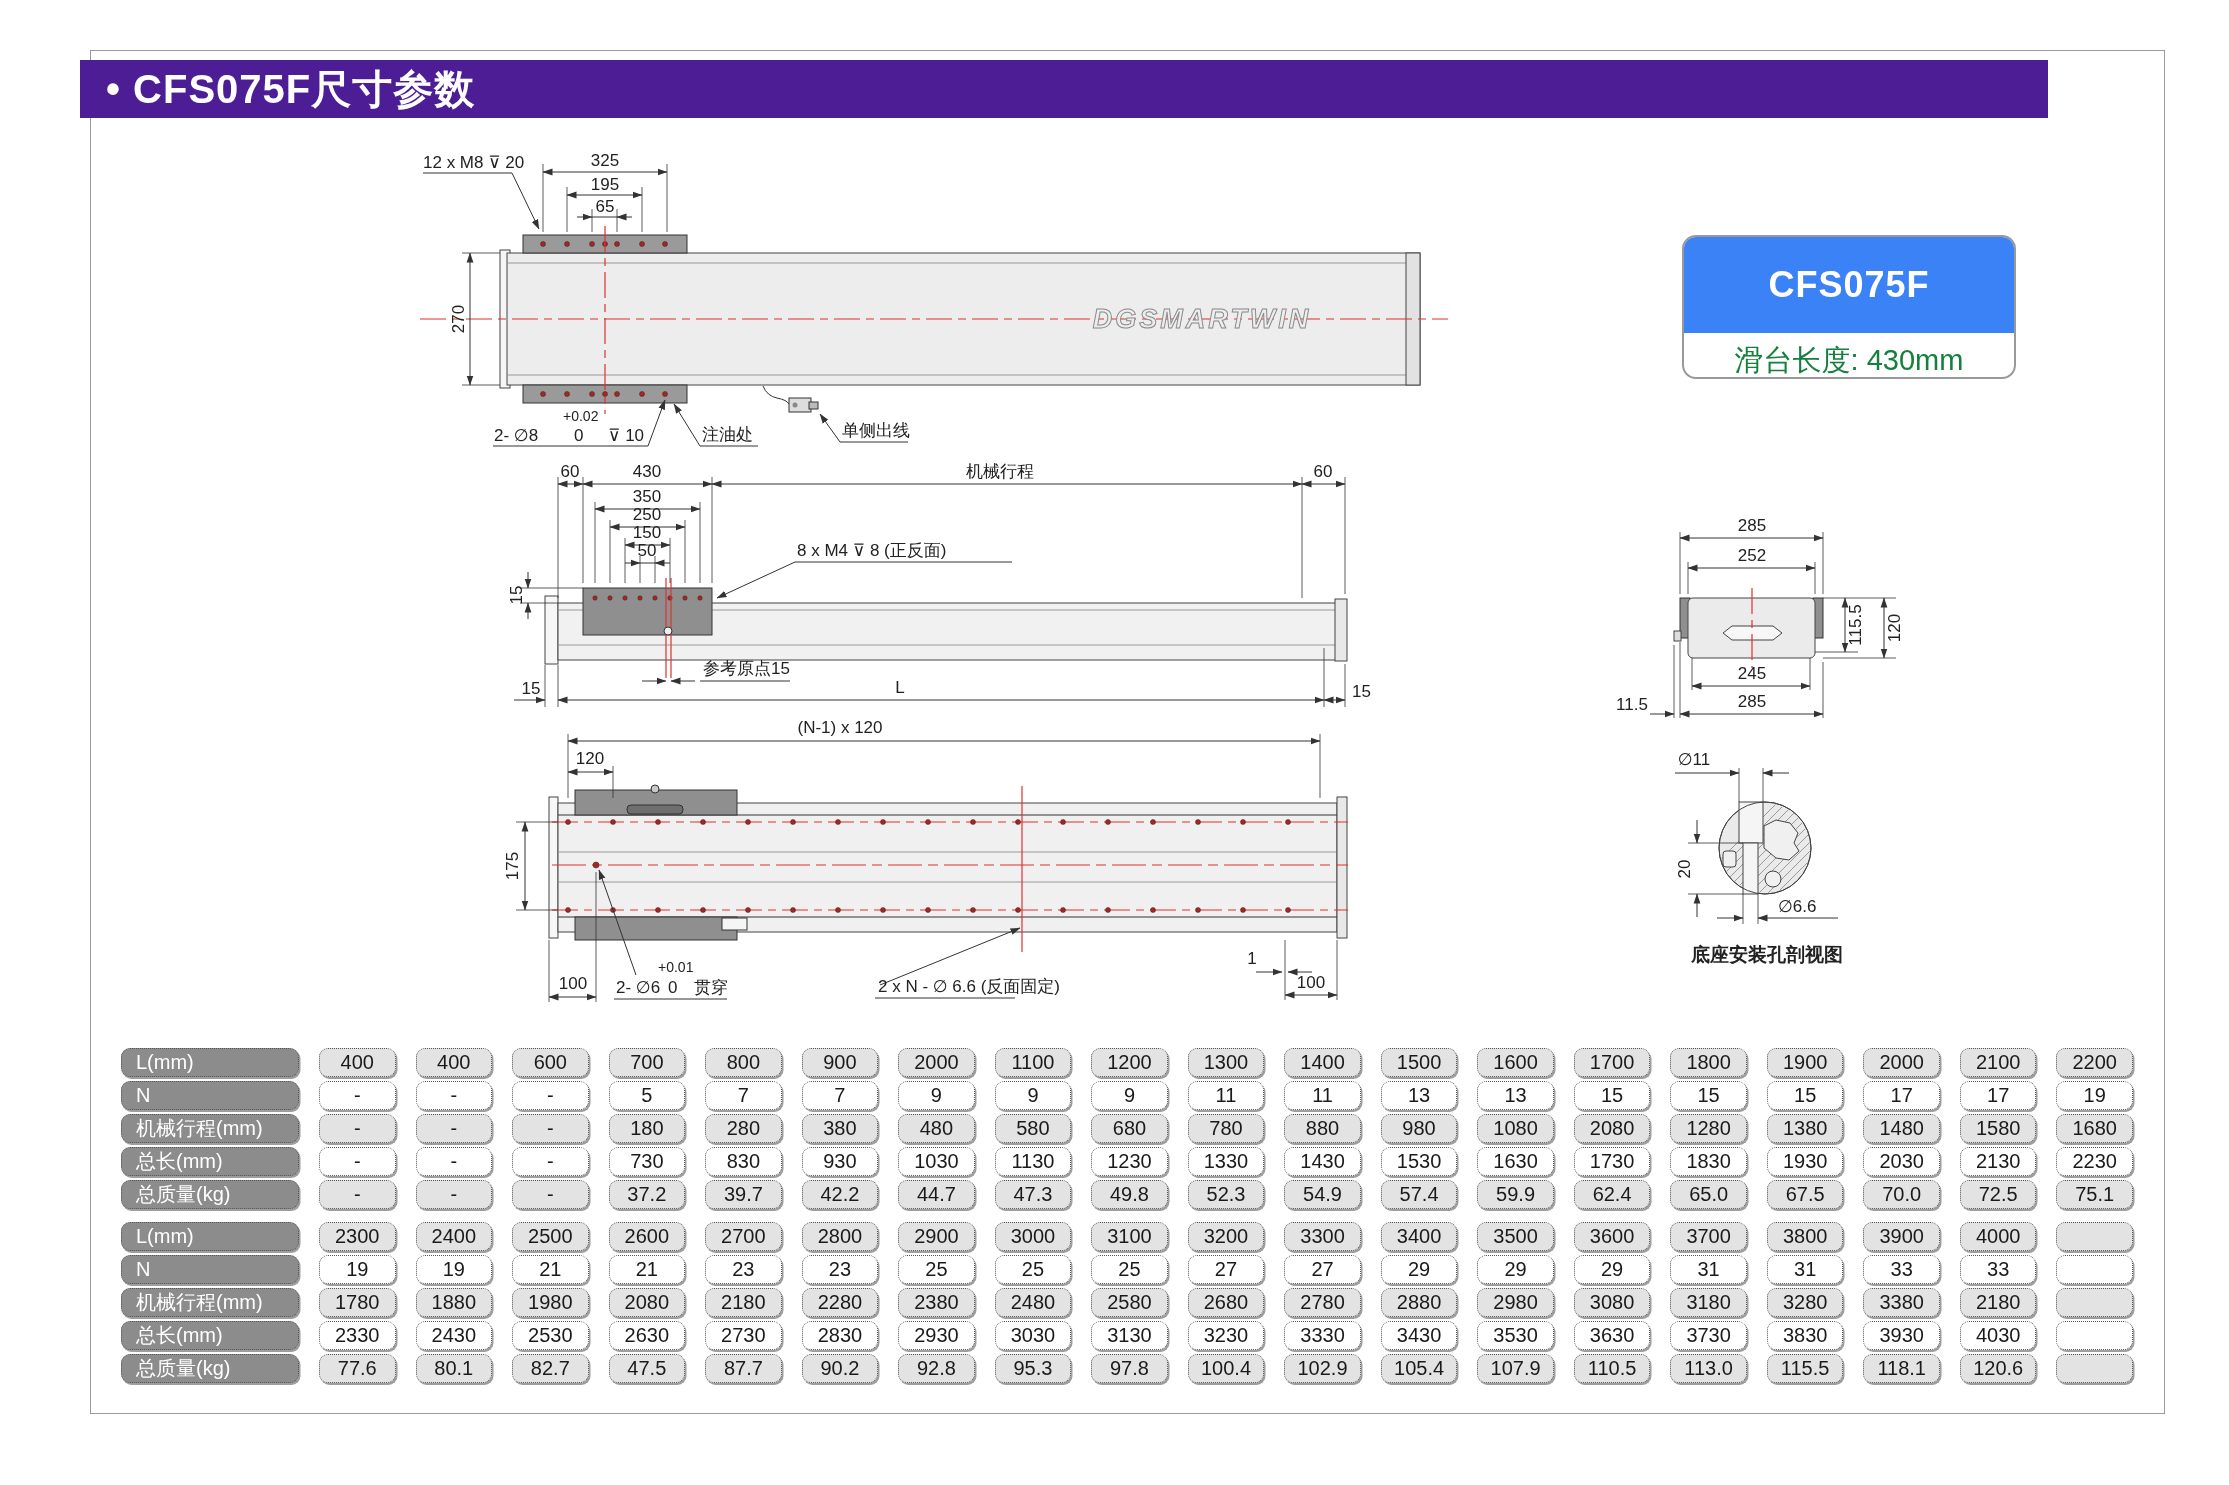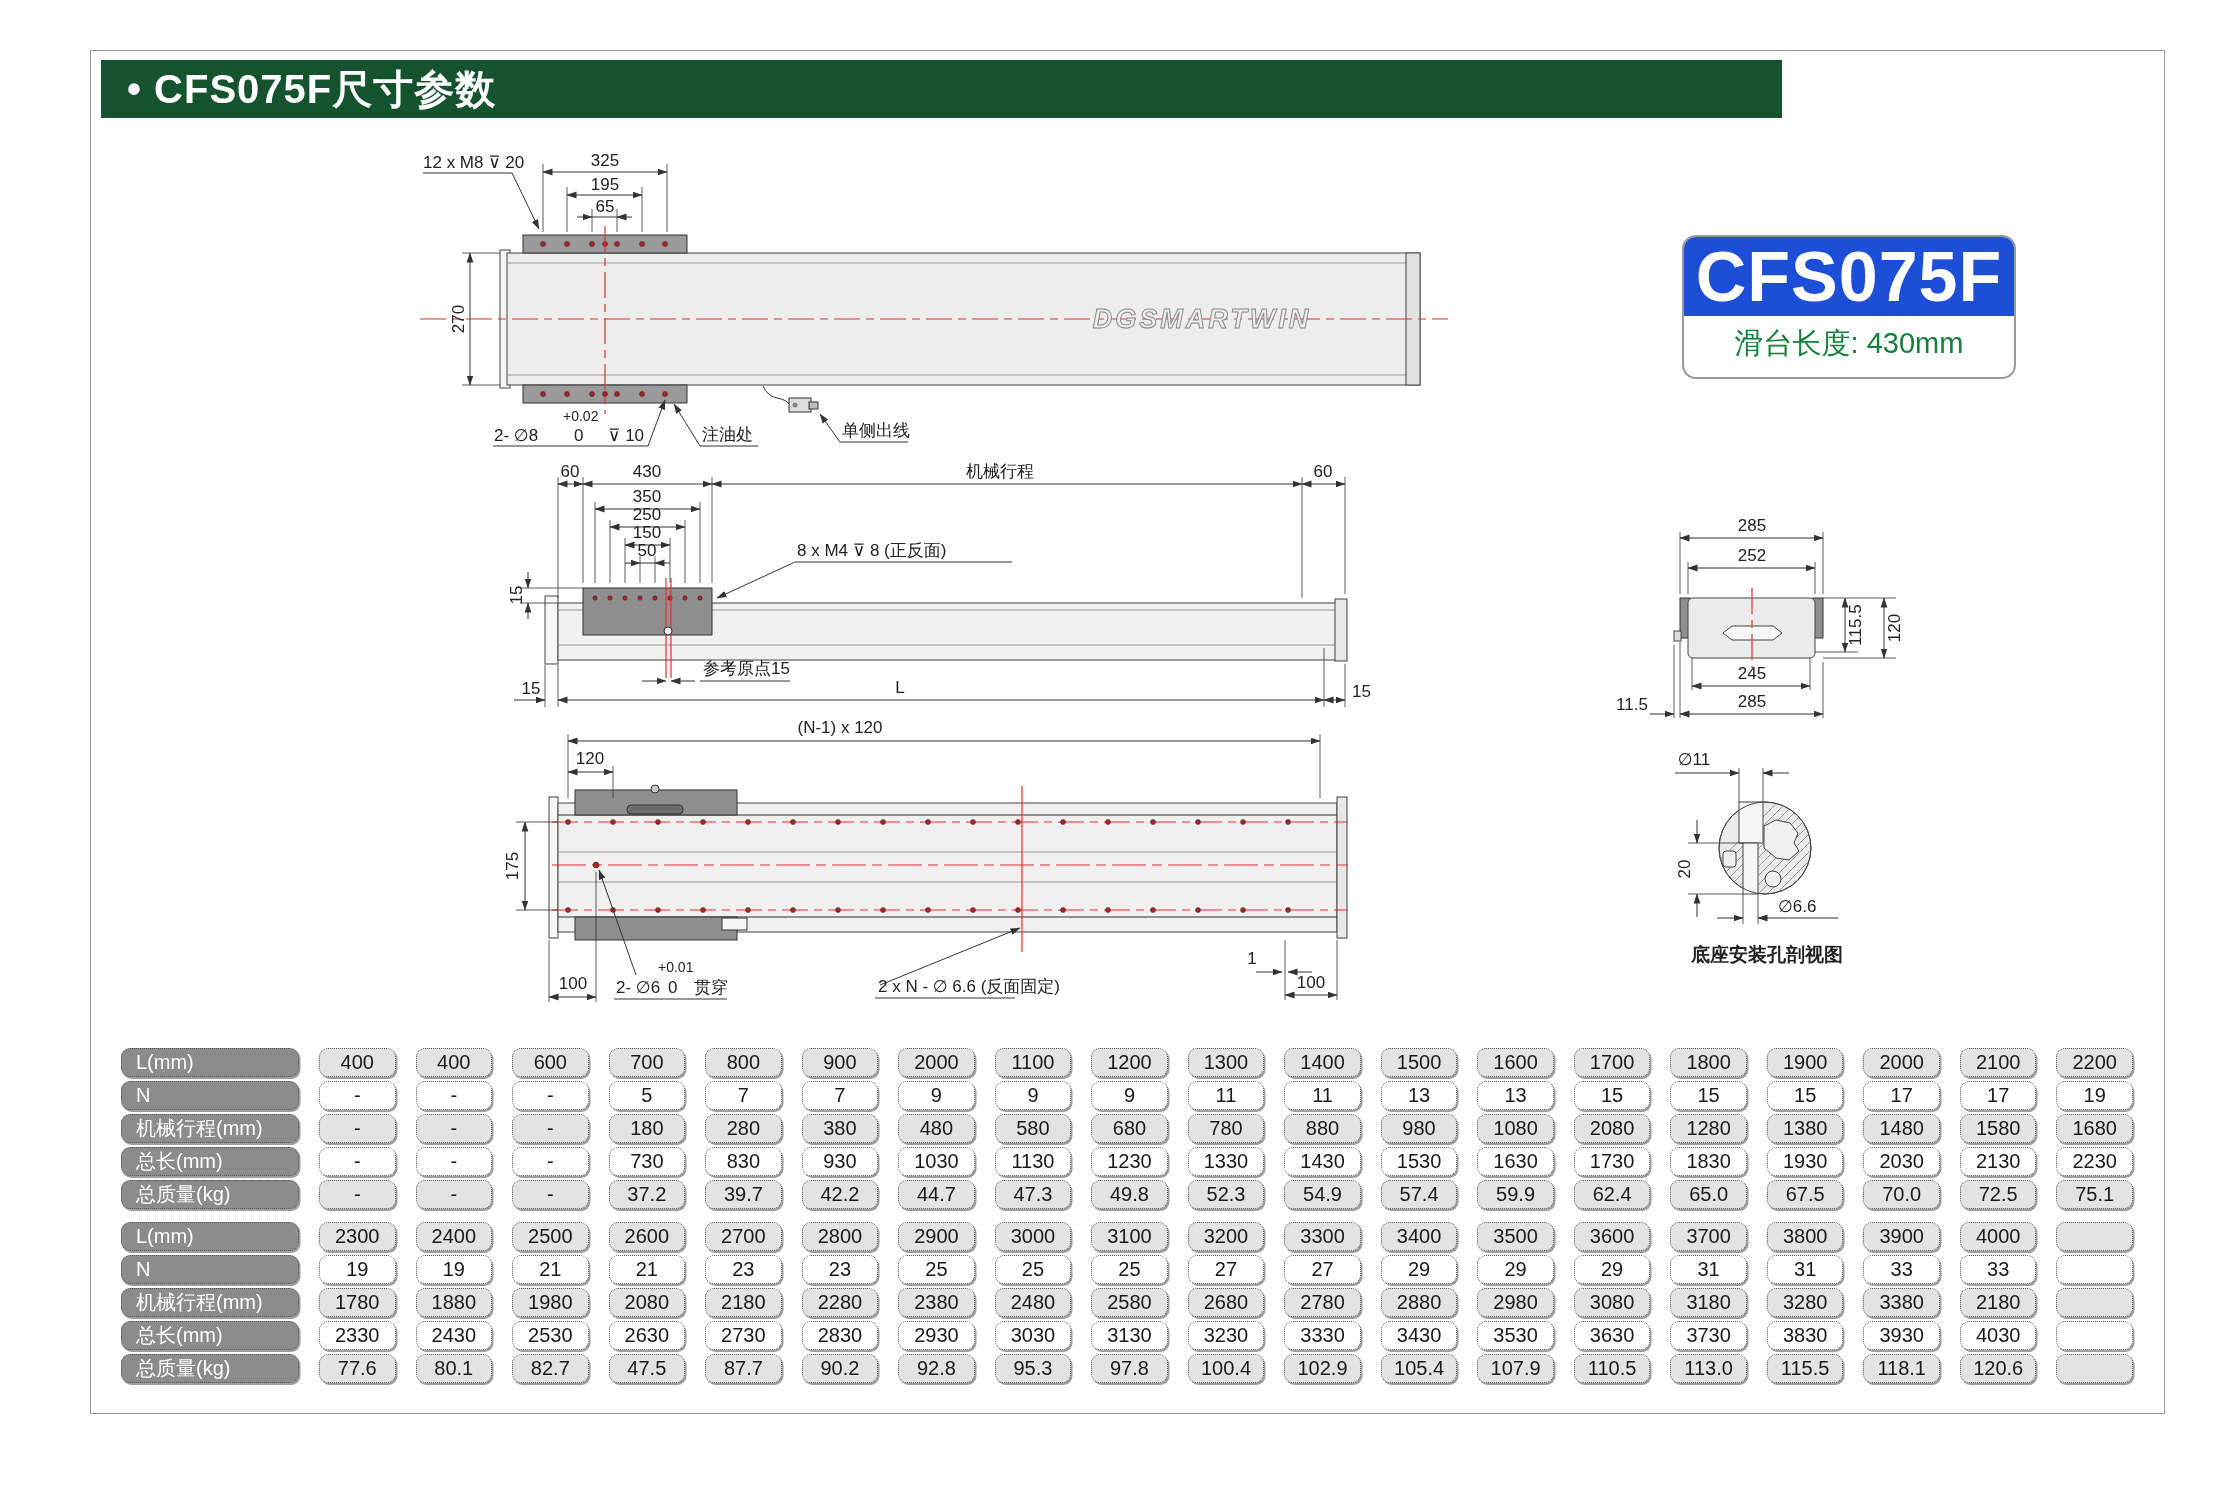--- a/index.html
+++ b/index.html
@@ -1,24 +1,24 @@
 <!DOCTYPE html>
 <html><head>
 <meta charset="utf-8">
 <style>
   html,body{margin:0;padding:0;background:#fff;}
   .page{position:relative;width:2229px;height:1485px;background:#fff;overflow:hidden;
         font-family:"Liberation Sans",sans-serif;color:#222;}
   .frame{position:absolute;left:90px;top:50px;width:2073px;height:1362px;border:1px solid #9a9a9a;}
-  .titlebar{position:absolute;left:101px;top:60px;width:1681px;height:58px;background:#14532d;
+  .titlebar{position:absolute;left:80px;top:60px;width:1968px;height:58px;background:#4c1d95;
             display:flex;align-items:center;}
   .titlebar span{color:#fff;font-size:40px;font-weight:bold;padding-left:26px;letter-spacing:1px;}
   .badge{position:absolute;left:1682px;top:235px;width:330px;height:140px;border:2px solid #999;
          border-radius:14px;overflow:hidden;background:#fff;}
-  .badge-top{height:79px;background:#1d4ed8;color:#fff;font-size:70px;font-weight:bold;
+  .badge-top{height:96px;background:#3b82f6;color:#fff;font-size:36px;font-weight:bold;
              display:flex;align-items:center;justify-content:center;letter-spacing:1px;}
   .badge-bottom{height:55px;display:flex;align-items:center;justify-content:center;
                 color:#15803d;font-size:29px;}
   svg.draw{position:absolute;left:0;top:0;}
   svg text{font-family:"Liberation Sans",sans-serif;fill:#222;font-size:17px;}
   .d{text-anchor:middle;}
   .ds{text-anchor:start;}
   .sm{font-size:14px;}
   .cap{font-size:19px;font-weight:bold;}
   .logo{font-size:27px;font-weight:bold;font-style:italic;letter-spacing:3px;

